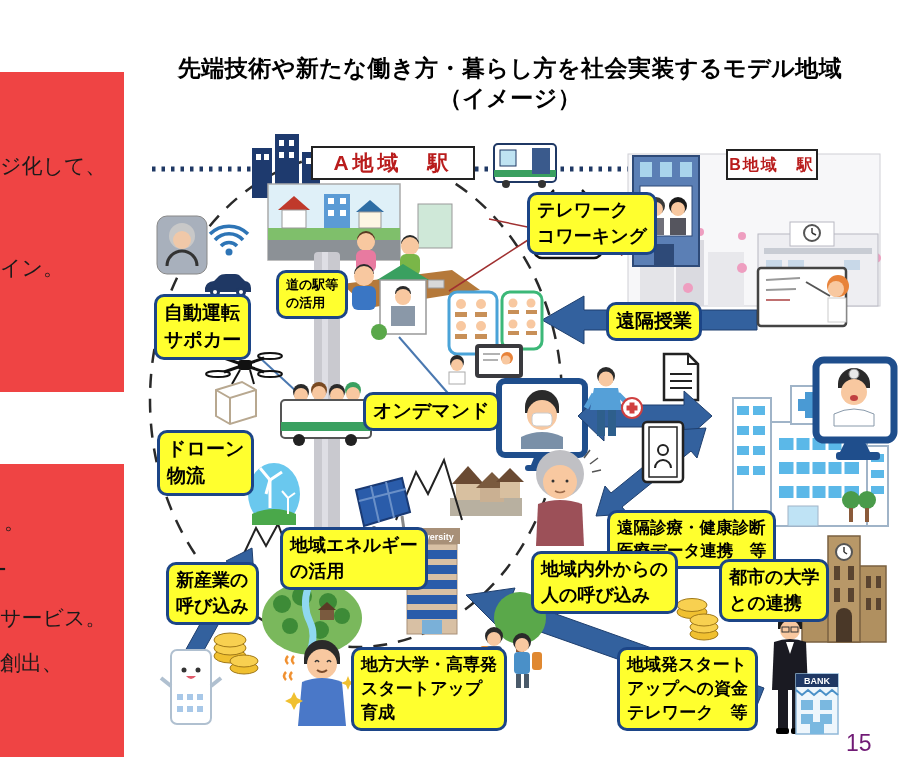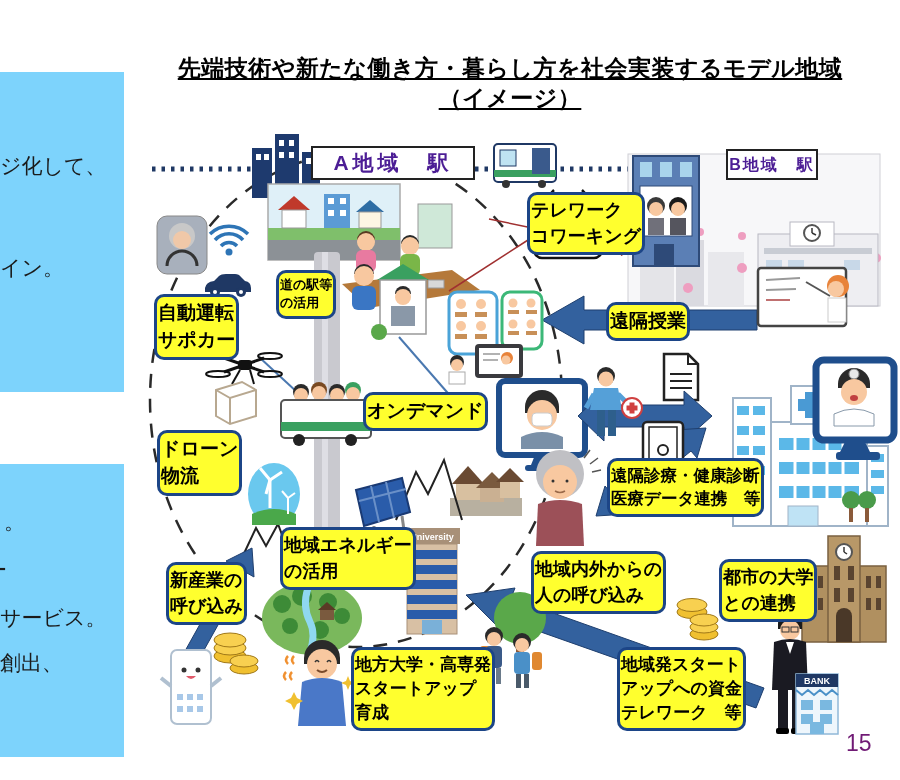--- a/index.html
+++ b/index.html
@@ -1,30 +1,30 @@
 <!DOCTYPE html>
 <html><head>
 <meta charset="utf-8">
 <style>
   html,body{margin:0;padding:0;background:#fff;}
   .stage{position:relative;width:900px;height:780px;background:#ffffff;overflow:hidden;
          font-family:"Liberation Sans","DejaVu Sans",sans-serif;}
-  .panel{position:absolute;left:0;width:124px;background:#7dd3fc;z-index:3;}
+  .panel{position:absolute;left:0;width:124px;background:#ef4444;z-index:3;}
   .panel-top{top:72px;height:320px;}
   .panel-bottom{top:464px;height:293px;}
   .frag{position:absolute;font-size:21px;color:#1a1a1a;white-space:nowrap;}
   .title{position:absolute;left:140px;top:54px;width:740px;text-align:center;font-weight:bold;
-         font-size:23px;line-height:1.3;color:#000;letter-spacing:.5px;z-index:2;text-decoration:underline;}
+         font-size:23px;line-height:1.3;color:#000;letter-spacing:.5px;z-index:2;}
   .art{position:absolute;left:0;top:0;z-index:1;}
   .ylabel{position:absolute;background:#ffff2e;border:3px solid #1c4587;border-radius:10px;
-          padding:3px 1px;font-weight:bold;color:#000;line-height:1.42;font-size:18px;
+          padding:3px 7px;font-weight:bold;color:#000;line-height:1.42;font-size:18px;
           white-space:nowrap;z-index:2;}
   .ylabel span{display:block;}
   .station{position:absolute;background:#fff;border:2px solid #222;font-weight:bold;
-           text-align:center;color:#4c1d95;z-index:2;}
+           text-align:center;color:#b91c1c;z-index:2;}
   .station-a{left:311px;top:146px;width:160px;height:30px;font-size:21px;line-height:30px;letter-spacing:4px;}
   .station-b{left:726px;top:149px;width:88px;height:27px;font-size:16px;line-height:27px;letter-spacing:2px;}
   .pagenum{position:absolute;left:846px;top:730px;font-size:23px;color:#701a75;z-index:2;}
 </style>
 </head>
 <body>
 
 <div class="stage">
 
   <aside class="panel panel-top">
@@ -562,21 +562,21 @@
 
   <div class="ylabel" style="left:363px;top:392px;font-size:19px;">
     <span>オンデマンド</span>
   </div>
 
   <div class="ylabel" style="left:157px;top:430px;font-size:19px;">
     <span>ドローン</span>
     <span>物流</span>
   </div>
 
-  <div class="ylabel" style="left:607px;top:458px;font-size:16.5px;">
+  <div class="ylabel" style="left:607px;top:510px;font-size:16.5px;">
     <span>遠隔診療・健康診断</span>
     <span>医療データ連携　等</span>
   </div>
 
   <div class="ylabel" style="left:280px;top:527px;">
     <span>地域エネルギー</span>
     <span>の活用</span>
   </div>
 
   <div class="ylabel" style="left:531px;top:551px;">

